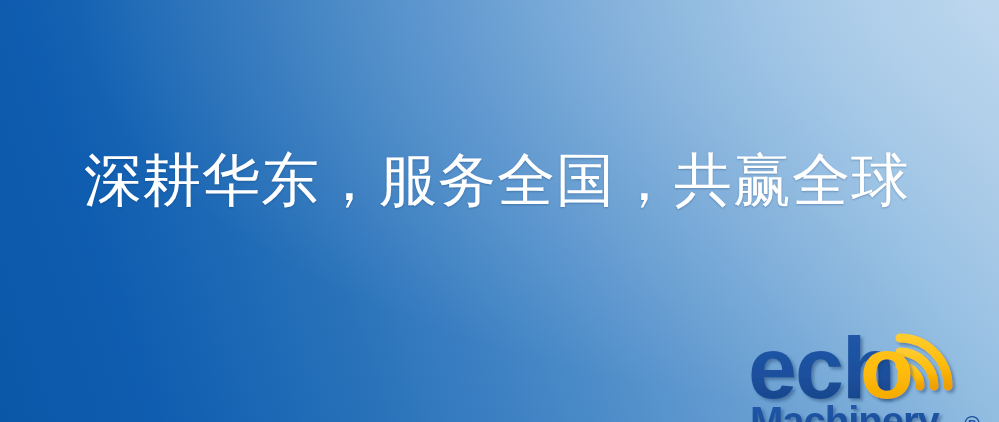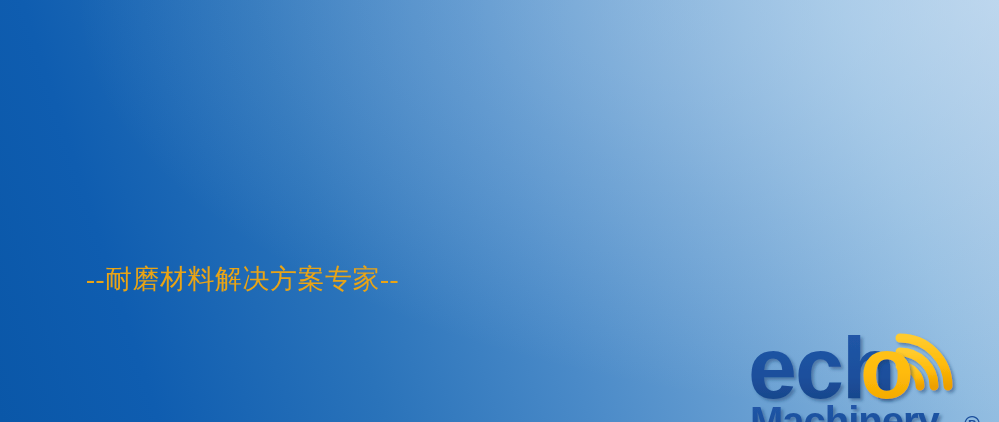--- a/index.html
+++ b/index.html
@@ -83,22 +83,22 @@
   .logo-wordmark {
     font-family: "Liberation Sans", "DejaVu Sans", sans-serif;
     font-weight: bold;
   }
 </style>
 </head>
 <body>
 
 <div id="banner">
 
+  <div class="headline">深耕华东，服务全国，共赢全球</div>
 
-  <div class="subtitle">--耐磨材料解决方案专家--</div>
 
   <div class="logo">
     <svg viewBox="0 0 244 126" xmlns="http://www.w3.org/2000/svg" aria-hidden="true">
       <defs>
         <filter id="logoShadow" x="-25%" y="-25%" width="160%" height="160%">
           <feDropShadow dx="2.5" dy="2.5" stdDeviation="1.6" flood-color="#123a6a" flood-opacity="0.45"></feDropShadow>
         </filter>
         <linearGradient id="goldGrad" x1="0" y1="0" x2="0" y2="1">
           <stop offset="0%" stop-color="#ffcb2e"></stop>
           <stop offset="55%" stop-color="#ffbb09"></stop>

